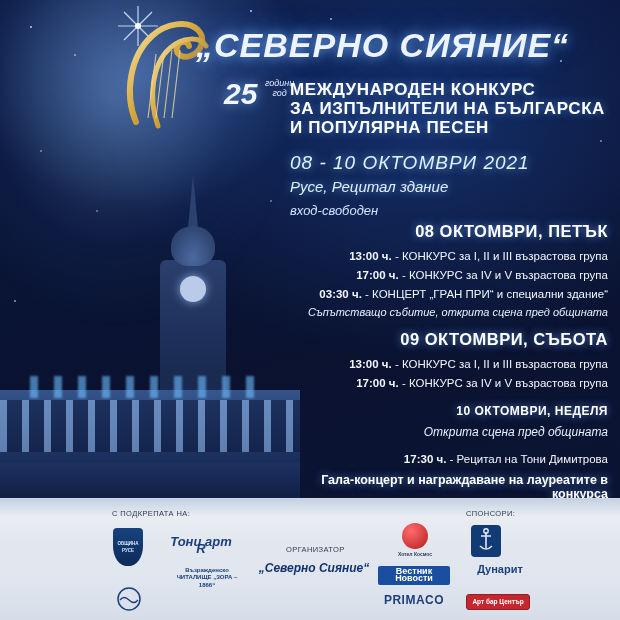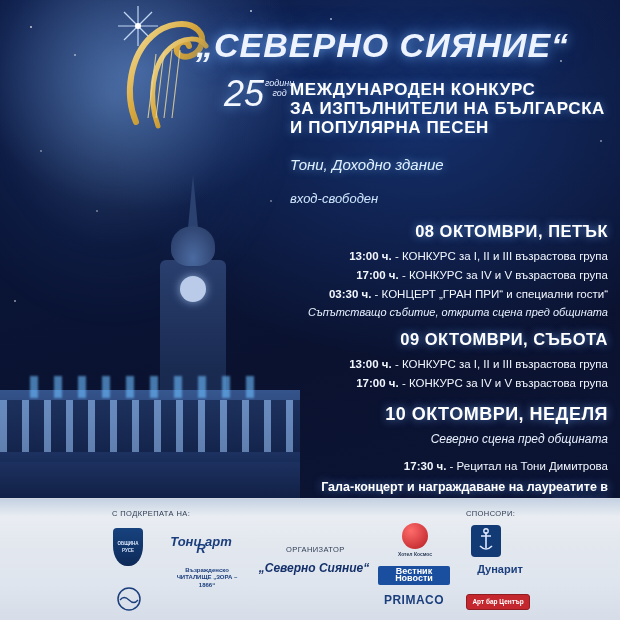--- a/index.html
+++ b/index.html
@@ -135,21 +135,21 @@
   }
 
   
   .anniversary {
     position: absolute;
     left: 224px; top: 74px;
     color: #f3f7ff;
     width: 70px;
   }
   .anniversary .num {
-    font-size: 36px; font-weight: normal; font-style: italic;
+    font-size: 30px; font-weight: bold; font-style: italic;
     line-height: 40px;
     text-shadow: 0 0 12px rgba(120,180,255,.8);
   }
   .anniversary .sub {
     position: absolute; left: 41px; top: 4px;
     font-size: 9px; line-height: 10px;
     font-style: italic;
     color: #dfe9ff;
     text-align: center;
   }
@@ -166,36 +166,36 @@
   }
 
   .dates-block {
     position: absolute;
     left: 290px; top: 152px; width: 316px;
     color: #dff0ff;
     font-style: italic;
   }
   .dates-block .d1 { font-size: 19px; letter-spacing: 1px; text-shadow: 0 0 10px rgba(120,190,255,.8); }
   .dates-block .d2 { font-size: 15px; margin-top: 4px; text-shadow: 0 0 8px rgba(120,190,255,.7); }
-  .dates-block .d3 { font-size: 13px; margin-top: 18px; color:#cfe6ff; }
+  .dates-block .d3 { font-size: 13px; margin-top: 8px; color:#cfe6ff; }
 
   
   .prog {
     position: absolute;
     left: 300px; top: 222px;
     width: 308px;
     color: #ffffff;
     text-align: right;
   }
   .day-head {
     font-size: 16.5px; font-weight: bold; letter-spacing: .5px;
     margin: 0 0 7px 0;
     text-shadow: 0 0 9px rgba(110,170,250,.75);
   }
-  .day-head.big { font-size: 18px; margin-left: 38px; }
+  .day-head.big { font-size: 12px; margin-left: 38px; }
   .line {
     font-size: 11.5px;
     line-height: 16px;
     margin-bottom: 3px;
     color: #f2f7ff;
   }
   .line b { font-weight: bold; }
   .note {
     font-size: 11px; font-style: italic; color: #e7f1ff;
     margin: 4px 0 12px 0;
@@ -333,59 +333,60 @@
       <div>години</div>
       <div>год</div>
     </div>
   </div>
 
   <div class="headline" style="white-space:pre-line;">МЕЖДУНАРОДЕН КОНКУРС
 ЗА ИЗПЪЛНИТЕЛИ НА БЪЛГАРСКА
 И ПОПУЛЯРНА ПЕСЕН</div>
 
   <div class="dates-block">
-    <div class="d2">Тони, Доходно здание</div>
+    <div class="d1">08 - 10 ОКТОМВРИ 2021</div>
+    <div class="d2">Русе, Рецитал здание</div>
     <div class="d3">вход-свободен</div>
   </div>
 
   <div class="prog">
 
     <div>
       <div class="day-head">08 ОКТОМВРИ, ПЕТЪК</div>
       <div class="line">
         <b>13:00 ч.</b>
         <span>- КОНКУРС за I, II и III възрастова група</span>
       </div>
       <div class="line">
         <b>17:00 ч.</b>
         <span>- КОНКУРС за IV и V възрастова група</span>
       </div>
       <div class="line">
         <b>03:30 ч.</b>
-        <span>- КОНЦЕРТ „ГРАН ПРИ“ и специални гости“</span>
+        <span>- КОНЦЕРТ „ГРАН ПРИ“ и специални здание“</span>
       </div>
       <div class="note">Съпътстващо събитие, открита сцена пред общината</div>
     </div>
 
     <div>
       <div class="day-head">09 ОКТОМВРИ, СЪБОТА</div>
       <div class="line">
         <b>13:00 ч.</b>
         <span>- КОНКУРС за I, II и III възрастова група</span>
       </div>
       <div class="line">
         <b>17:00 ч.</b>
         <span>- КОНКУРС за IV и V възрастова група</span>
       </div>
       <div class="sep"></div>
     </div>
 
     <div>
       <div class="day-head big">10 ОКТОМВРИ, НЕДЕЛЯ</div>
-      <div class="note center-strong">Северно сцена пред общината</div>
+      <div class="note center-strong">Открита сцена пред общината</div>
       <div class="line">
         <b>17:30 ч.</b>
         <span>- Рецитал на Тони Димитрова</span>
       </div>
       <div class="gala">Гала-концерт и награждаване на лауреатите в конкурса</div>
     </div>
 
   </div>
 
   <div class="bottom-strip">

